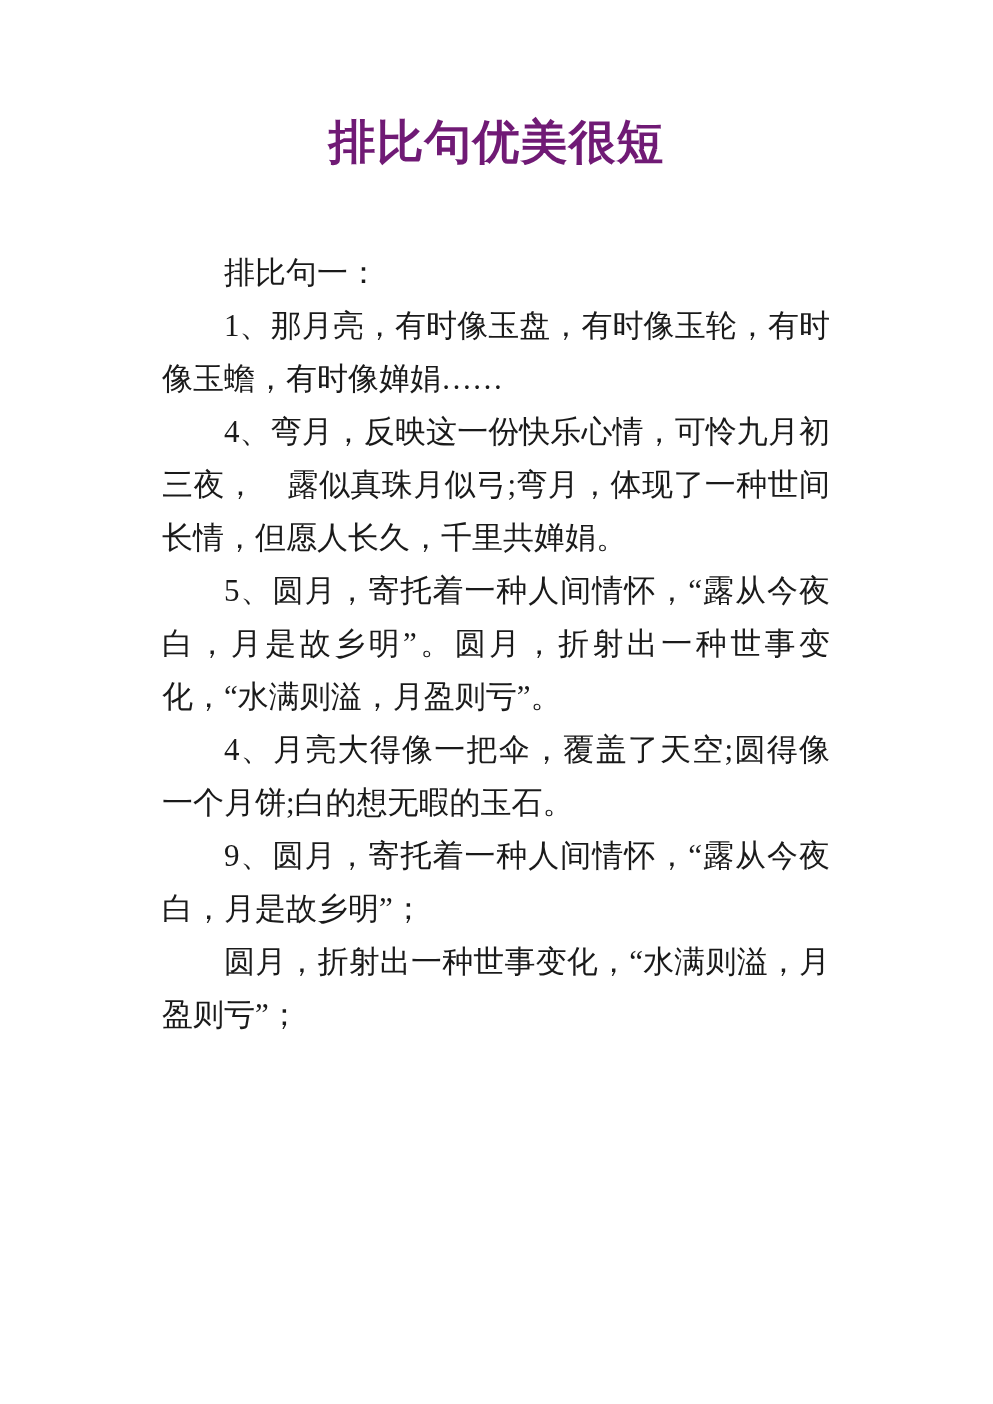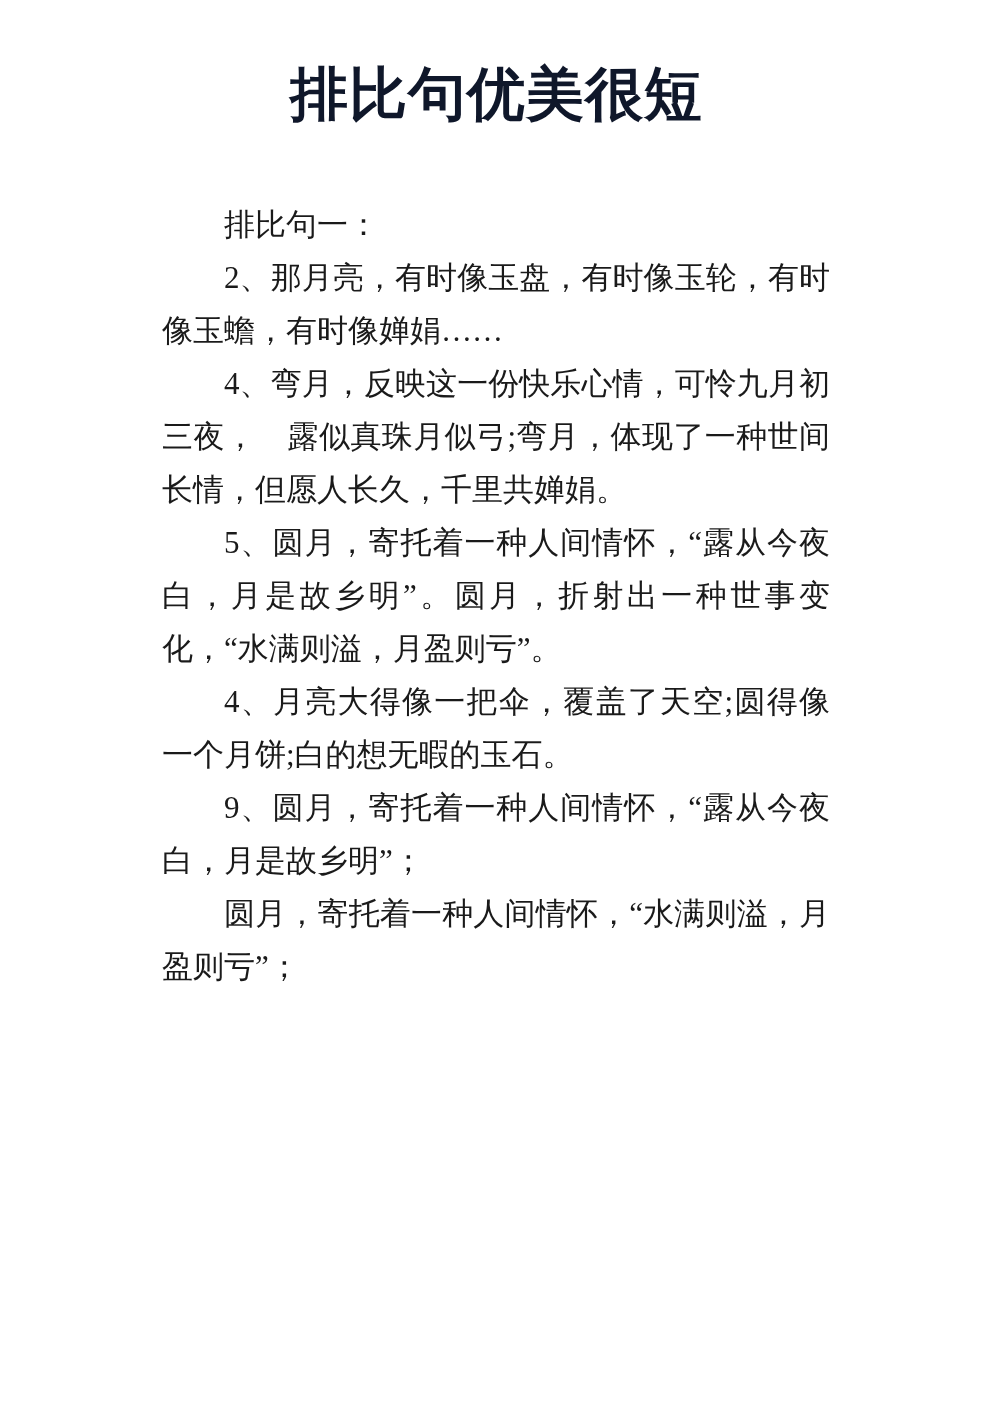--- a/index.html
+++ b/index.html
@@ -11,28 +11,28 @@
     position: relative;
     width: 993px;
     height: 1404px;
     background: #ffffff;
     overflow: hidden;
     font-family: "Liberation Serif", serif;
     color: #1a1a1a;
   }
   .doc-title {
     margin: 0;
-    padding-top: 64px;
+    padding-top: 112px;
     text-align: center;
     font-family: "Liberation Sans", sans-serif;
     font-weight: 700;
-    font-size: 58px;
+    font-size: 47px;
     line-height: 60px;
     letter-spacing: 1px;
-    color: #0f172a;
+    color: #701a75;
   }
   .doc-body {
     margin-top: 74px;
     margin-left: 162px;
     width: 668px;
     font-size: 31px;
     line-height: 53px;
     text-align: justify;
   }
   .doc-body p {
@@ -44,21 +44,21 @@
 </style>
 </head>
 <body>
 
 <div class="page">
 
   <h1 class="doc-title">排比句优美很短</h1>
 
   <div class="doc-body">
     <p>排比句一：</p>
-    <p>2、那月亮，有时像玉盘，有时像玉轮，有时像玉蟾，有时像婵娟……</p>
+    <p>1、那月亮，有时像玉盘，有时像玉轮，有时像玉蟾，有时像婵娟……</p>
     <p>4、弯月，反映这一份快乐心情，可怜九月初三夜，　露似真珠月似弓;弯月，体现了一种世间长情，但愿人长久，千里共婵娟。</p>
     <p>5、圆月，寄托着一种人间情怀，“露从今夜白，月是故乡明”。圆月，折射出一种世事变化，“水满则溢，月盈则亏”。</p>
     <p>4、月亮大得像一把伞，覆盖了天空;圆得像一个月饼;白的想无暇的玉石。</p>
     <p>9、圆月，寄托着一种人间情怀，“露从今夜白，月是故乡明”；</p>
-    <p>圆月，寄托着一种人间情怀，“水满则溢，月盈则亏”；</p>
+    <p>圆月，折射出一种世事变化，“水满则溢，月盈则亏”；</p>
   </div>
 
 </div>
 
 </body></html>

